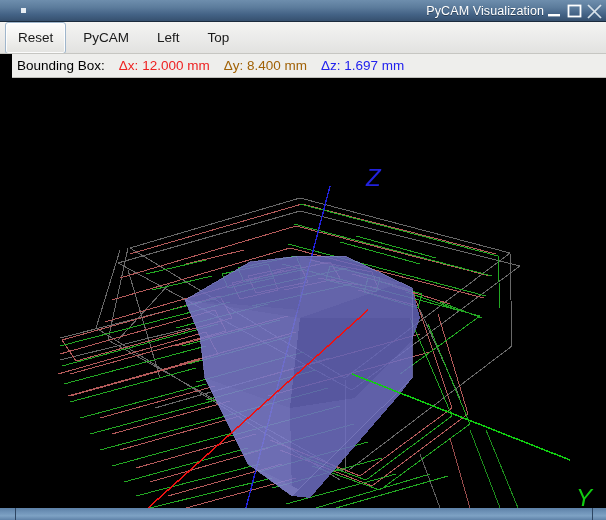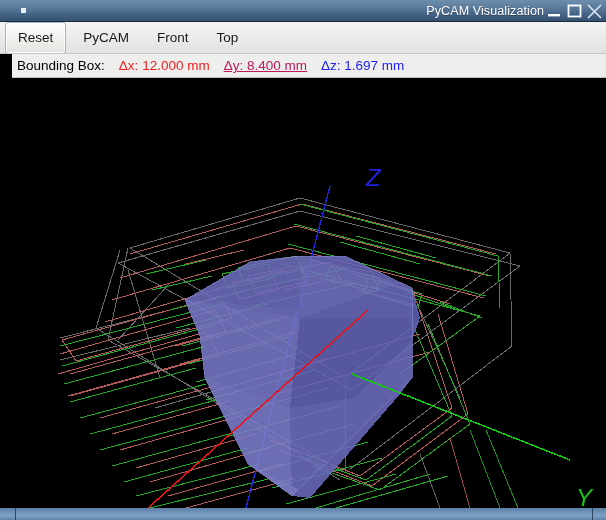--- a/index.html
+++ b/index.html
@@ -176,31 +176,31 @@
       <svg width="19" height="20" viewBox="0 0 19 20">
         <line x1="3" y1="4" x2="16" y2="17" stroke="#d8e2ea" stroke-width="1.7"></line>
         <line x1="16" y1="4" x2="3" y2="17" stroke="#d8e2ea" stroke-width="1.7"></line>
       </svg>
     </div>
   </div>
 
   <div id="toolbar">
     <button class="tbtn active" id="tb-first">Reset</button>
     <button class="tbtn">PyCAM</button>
-    <button class="tbtn">Front</button>
+    <button class="tbtn">Left</button>
     <button class="tbtn">Top</button>
   </div>
 
   <div id="statusbar">
     <span class="lbl">Bounding Box:</span>
     <span class="bbval" style="color: rgb(238, 34, 34);">
       <span>Δx:</span>
       <span>12.000 mm</span>
     </span>
-    <span class="bbval" style="color: #be185d; text-decoration: underline;">
+    <span class="bbval" style="color: #a16207;">
       <span>Δy:</span>
       <span>8.400 mm</span>
     </span>
     <span class="bbval" style="color: rgb(34, 34, 238);">
       <span>Δz:</span>
       <span>1.697 mm</span>
     </span>
   </div>
 
   <div id="viewport" style="background: rgb(0, 0, 0);">

